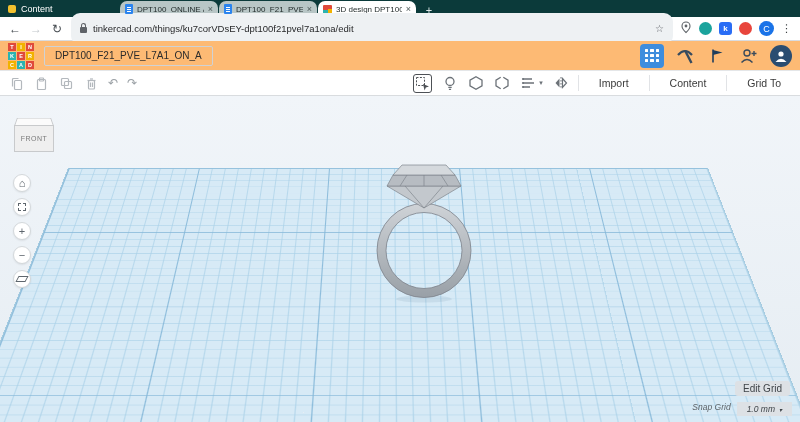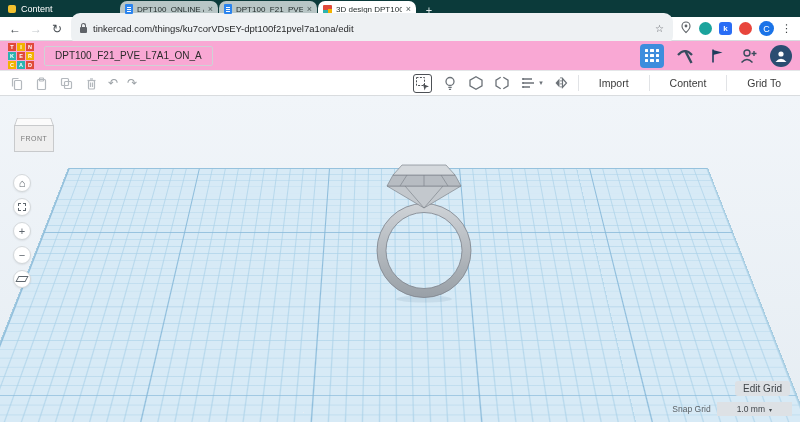--- a/index.html
+++ b/index.html
@@ -30,21 +30,21 @@
   .url { font-size:9.5px; color:#28292b; white-space:nowrap; overflow:hidden; flex:1; }
   .star { font-size:10px; color:#5f6368; flex:none; line-height:1; }
   .ext { width:13px; height:13px; border-radius:50%; flex:none; }
   .ext-teal { background:#1ba39c; }
   .ext-blue { background:#2a6df5; border-radius:3px; color:#fff; font-size:8px; font-weight:bold; display:flex; align-items:center; justify-content:center; }
   .ext-red { background:#e8453c; }
   .profile { width:15px; height:15px; border-radius:50%; background:#1a73e8; color:#fff; font-size:9px; display:flex; align-items:center; justify-content:center; flex:none; }
   .bmenu { font-size:11px; color:#3c4043; line-height:1; }
 
   
-  .tkheader { height:30px; background:#f9a8d4; border-bottom:1px solid #e4e6e8; display:flex; align-items:center; gap:10px; padding:0 8px; flex:none; }
+  .tkheader { height:30px; background:#fdba74; border-bottom:1px solid #e4e6e8; display:flex; align-items:center; gap:10px; padding:0 8px; flex:none; }
   .logo { width:26px; height:26px; display:grid; grid-template-columns:repeat(3,1fr); grid-template-rows:repeat(3,1fr); gap:1px; flex:none; }
   .logo span { display:flex; align-items:center; justify-content:center; color:#fff; font-size:5.5px; font-weight:bold; }
   .logo span:nth-child(1){background:#e04a3a;} .logo span:nth-child(2){background:#f2b200;} .logo span:nth-child(3){background:#e04a3a;}
   .logo span:nth-child(4){background:#2bb3b1;} .logo span:nth-child(5){background:#e04a3a;} .logo span:nth-child(6){background:#f2b200;}
   .logo span:nth-child(7){background:#f2b200;} .logo span:nth-child(8){background:#2bb3b1;} .logo span:nth-child(9){background:#e04a3a;}
   .design-name { height:20px; border:1px solid #cfd2d5; border-radius:2px; display:flex; align-items:center; padding:0 10px; font-size:10px; color:#2b2b2b; }
   .hd-spacer { flex:1; }
   .tiles-btn { width:24px; height:24px; border-radius:4px; background:#3e8ddd; display:grid; grid-template-columns:repeat(3,1fr); grid-template-rows:repeat(3,1fr); gap:2px; padding:5px; flex:none; }
   .tiles-btn i { background:#fff; border-radius:0.5px; }
   .hd-ic { width:22px; height:22px; display:flex; align-items:center; justify-content:center; flex:none; }
@@ -75,22 +75,22 @@
   .viewcube { position:absolute; left:12px; top:16px; width:46px; height:48px; }
   .vc-top { position:absolute; left:2px; top:0; width:40px; height:14px; background:#fbfbfb; border:1px solid #c8cacc; transform-origin:50% 100%; transform:perspective(60px) rotateX(48deg); }
   .vc-front { position:absolute; left:2px; top:13px; width:40px; height:27px; background:#efefef; border:1px solid #c8cacc; display:flex; align-items:center; justify-content:center; font-size:7px; color:#7a7a7a; letter-spacing:.5px; }
 
   .nav-col { position:absolute; left:13px; top:78px; display:flex; flex-direction:column; gap:6px; }
   .vbtn { width:18px; height:18px; border-radius:50%; background:#fff; border:1px solid #d3d7da; box-shadow:0 1px 2px rgba(0,0,0,.08); display:flex; align-items:center; justify-content:center; color:#5e666d; font-size:11px; line-height:1; }
   .fit-ic { width:8px; height:8px; border:1px dashed #5e666d; display:block; }
   .persp-ic { width:10px; height:6px; border:1px solid #5e666d; transform:skewX(-28deg); display:block; }
 
   .edit-grid { position:absolute; right:10px; bottom:26px; background:#dde1e5; border-radius:3px; padding:2px 8px; font-size:10px; color:#3f4449; }
-  .snap-row { position:absolute; right:8px; bottom:6px; display:flex; align-items:center; gap:6px; font-size:8.5px; color:#5c6267; }
-  .snap-dd { background:#dde1e5; border-radius:0; padding:2px 20px; display:flex; align-items:center; gap:4px; color:#3f4449; }
+  .snap-row { position:absolute; right:8px; bottom:6px; display:flex; gap:6px; font-size:8.5px; color:#5c6267;font-style:italic; }
+  .snap-dd { background:#dde1e5; border-radius:0; padding:2px 10px; display:flex; align-items:center; gap:4px; color:#3f4449; }
   .snap-caret { font-size:6px; }
 </style>
 </head>
 <body>
 
 <div class="screen">
 
   <div class="tabstrip">
     <div class="content-label">
       <span class="content-badge"></span>

